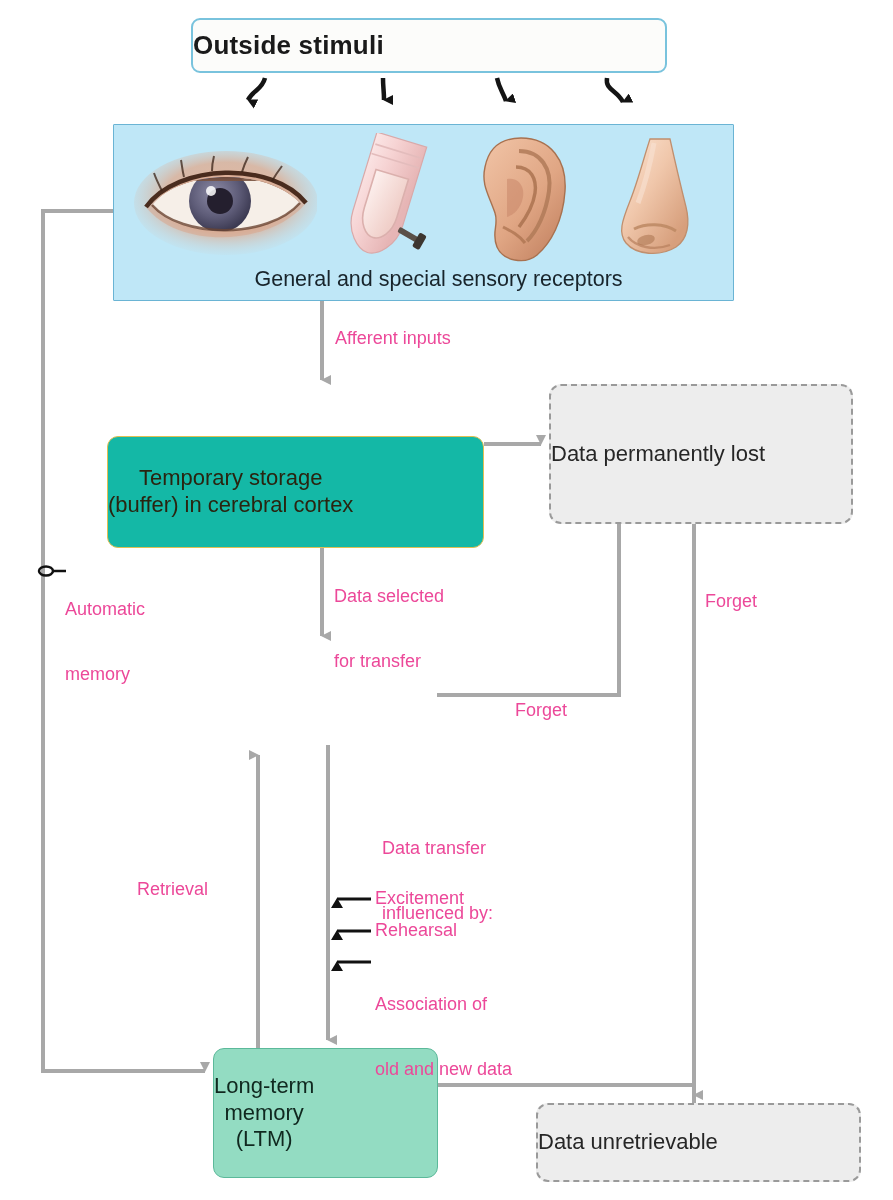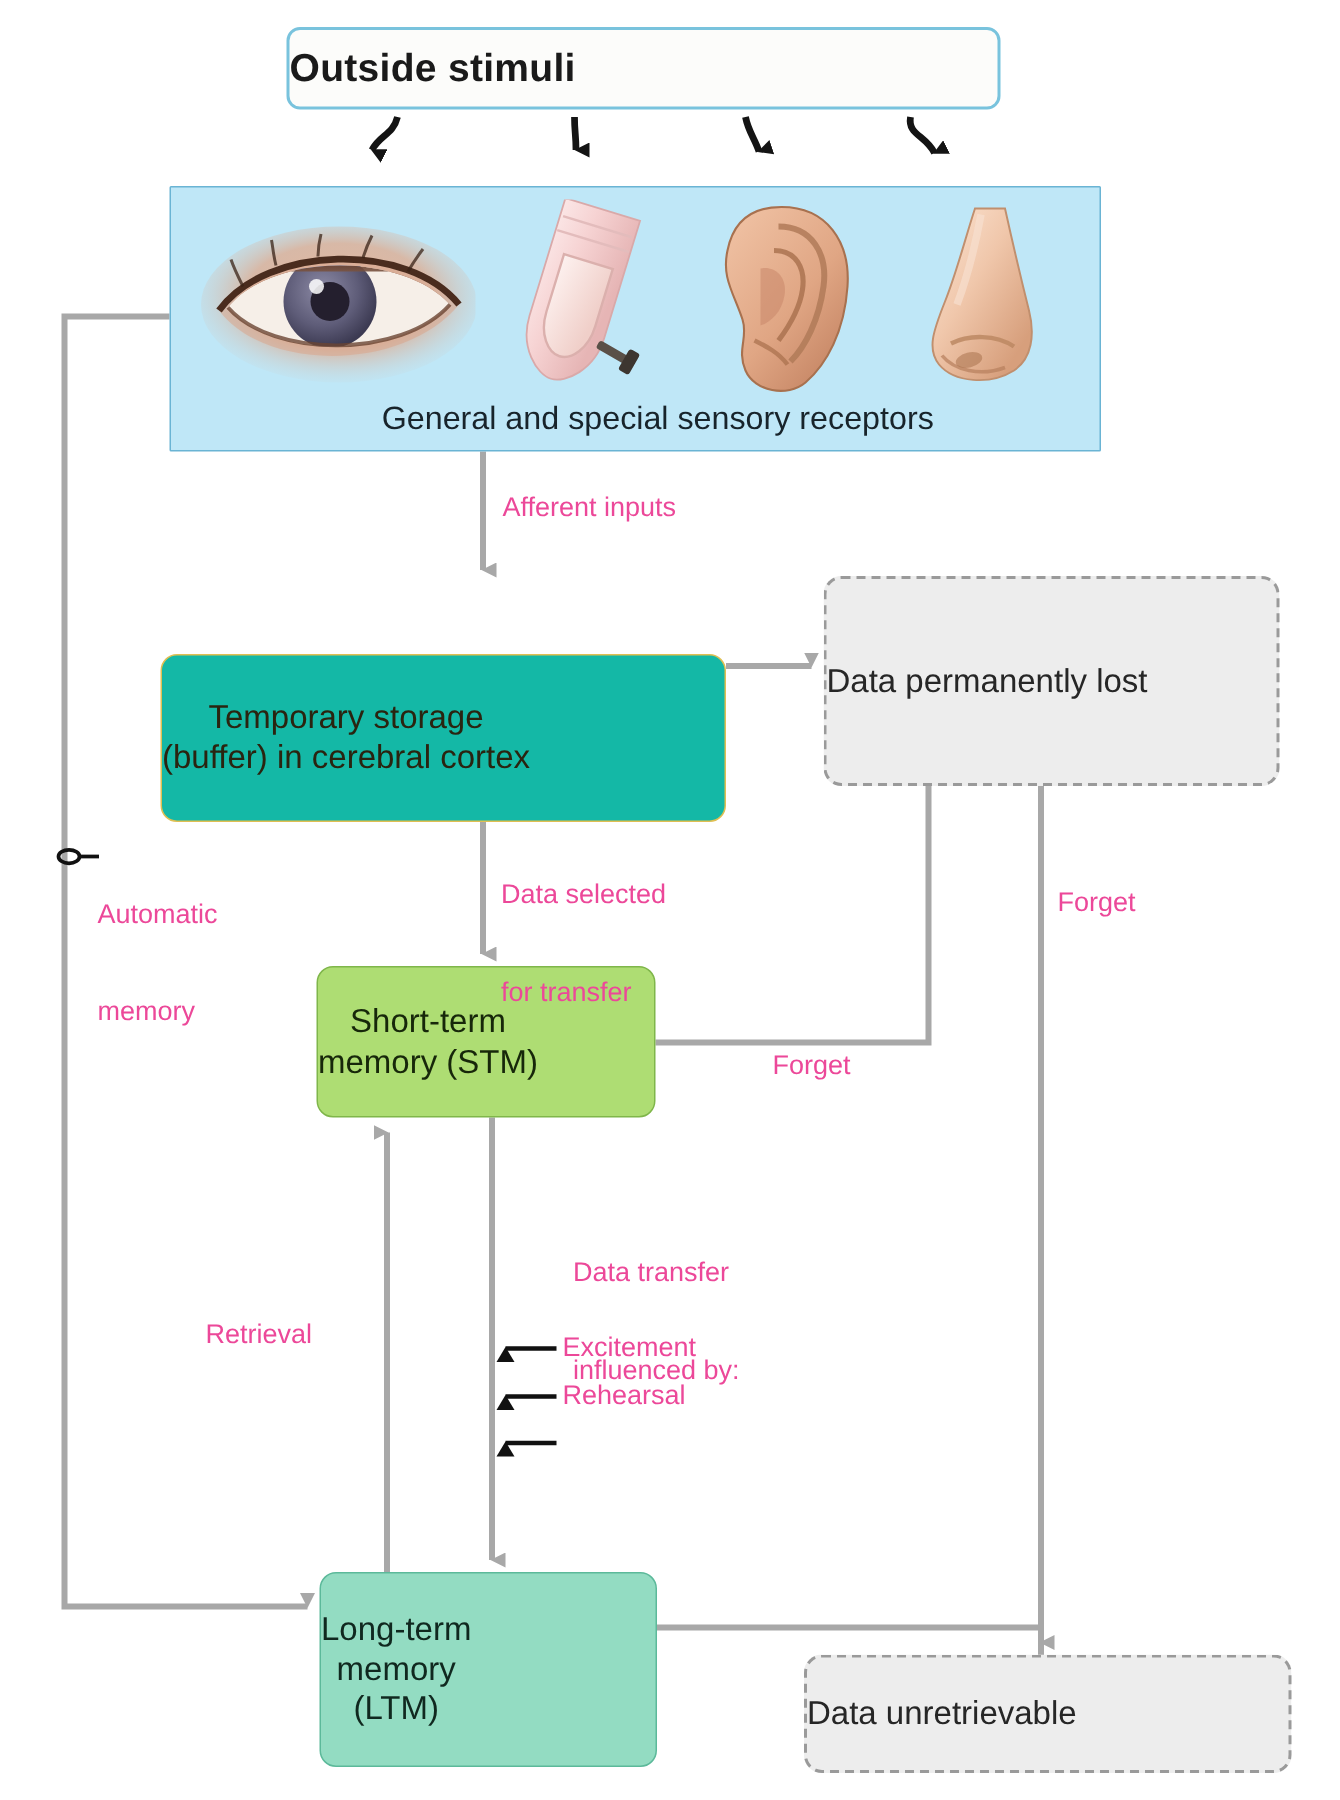--- a/index.html
+++ b/index.html
@@ -332,26 +332,20 @@
     <div>
       <div>Temporary storage</div>
       <div>(buffer) in cerebral cortex</div>
     </div>
   </div>
 
   <div class="node" id="node-lost">
     <span>Data permanently lost</span>
   </div>
 
-  <div class="node" id="node-stm">
-    <div>
-      <div>Short-term</div>
-      <div>memory (STM)</div>
-    </div>
-  </div>
 
   <div class="node" id="node-ltm">
     <div>
       <div>Long-term</div>
       <div>memory</div>
       <div>(LTM)</div>
     </div>
   </div>
 
   <div class="node" id="node-unretrievable">
@@ -376,14 +370,18 @@
 
   <div class="edge-label" id="lbl-forget-ltm">Forget</div>
 
   <div class="edge-label" id="lbl-influence">
     <div>Data transfer</div>
     <div>influenced by:</div>
   </div>
 
   <div class="edge-label" id="lbl-excitement">Excitement</div>
   <div class="edge-label" id="lbl-rehearsal">Rehearsal</div>
+  <div class="edge-label" id="lbl-association">
+    <div>Association of</div>
+    <div>old and new data</div>
+  </div>
 
 </div>
 
 </body></html>

